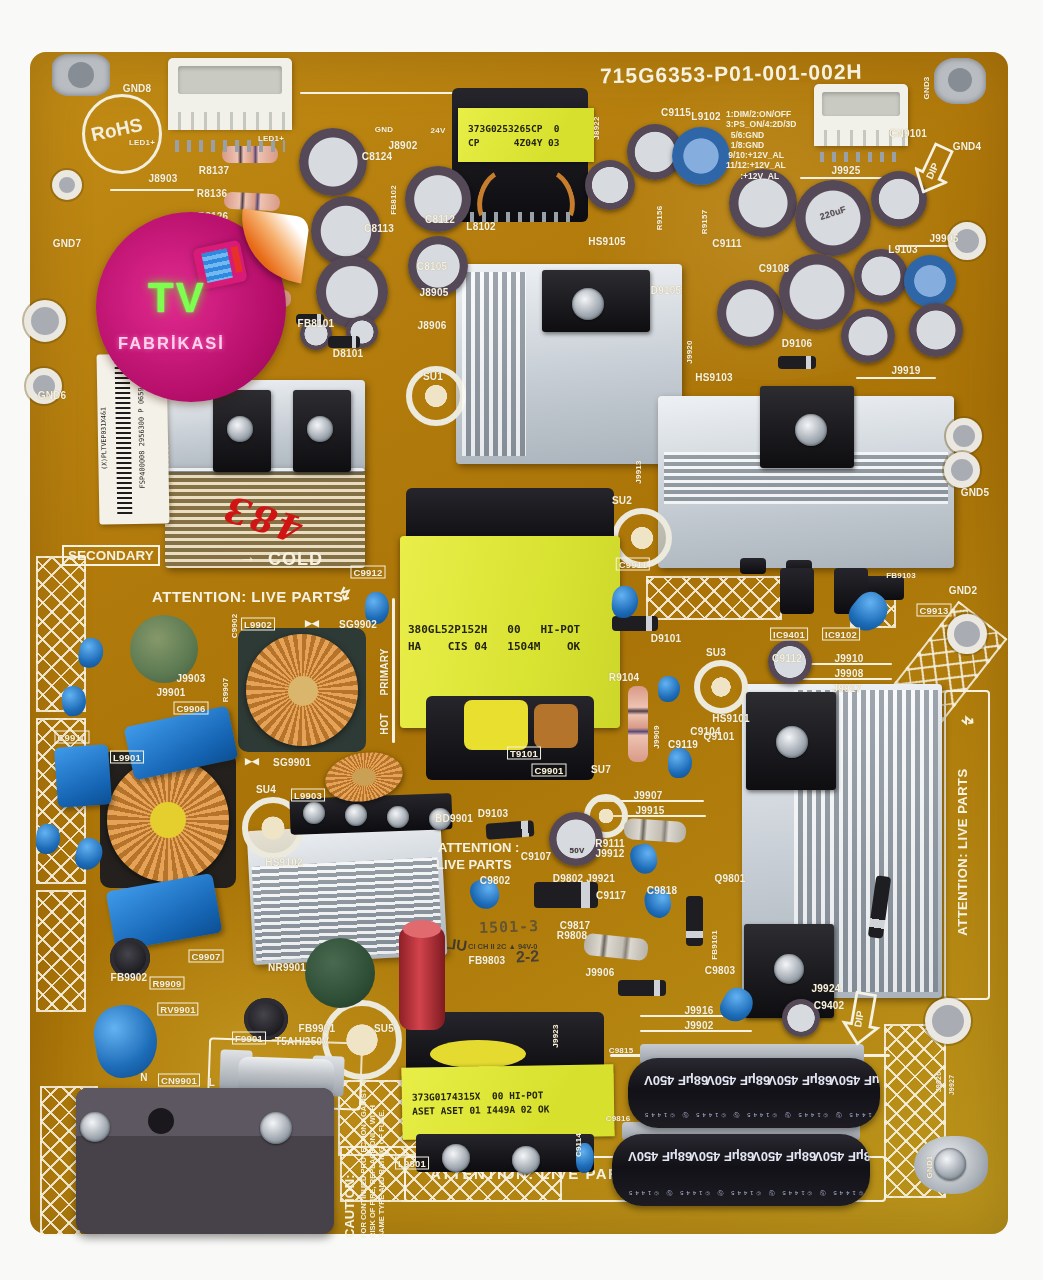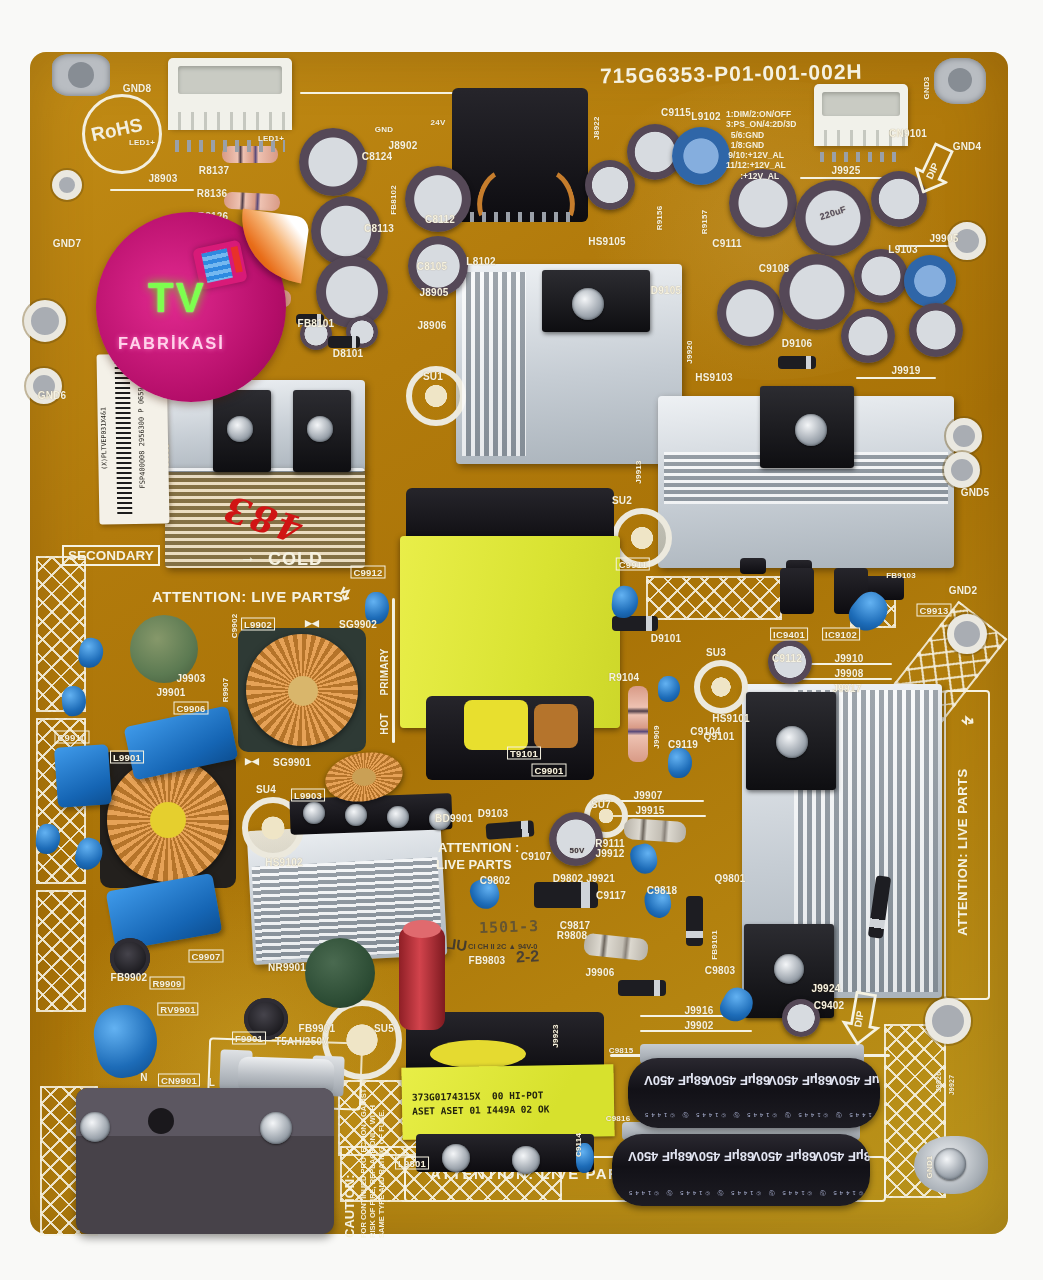--- a/index.html
+++ b/index.html
@@ -184,26 +184,34 @@
   <div class="conn" style="left:168px;top:58px;width:124px;height:70px"></div>
   <div class="connslot" style="left:178px;top:66px;width:104px;height:28px"></div>
   <div class="teeth" style="left:168px;top:112px;width:124px;height:18px"></div>
   <div class="pins" style="left:175px;top:140px;width:110px;height:12px"></div>
   <div class="conn" style="left:814px;top:84px;width:94px;height:62px"></div>
   <div class="connslot" style="left:822px;top:92px;width:78px;height:24px"></div>
   <div class="teeth" style="left:814px;top:130px;width:94px;height:16px"></div>
   <div class="pins" style="left:820px;top:152px;width:84px;height:10px"></div>
 
   <div class="blackbox" style="left:452px;top:88px;width:136px;height:134px;border-radius:6px"></div>
+  <div class="ylabel" style="left:458px;top:108px;width:126px;height:54px;font-size:9.5px">
+    <span>373G0253265CP  0</span>
+    <span>CP      4Z04Y 03</span>
+  </div>
   <div style="position:absolute;left:478px;top:168px;width:36px;height:52px;border:5px solid transparent;border-left:5px solid #c67d2c;border-radius:50%;transform:rotate(18deg);z-index:6"></div>
   <div style="position:absolute;left:528px;top:168px;width:36px;height:52px;border:5px solid transparent;border-right:5px solid #c67d2c;border-radius:50%;transform:rotate(-18deg);z-index:6"></div>
   <div class="pins" style="left:470px;top:212px;width:100px;height:10px"></div>
 
   <div class="blackbox" style="left:406px;top:488px;width:208px;height:60px;border-radius:6px"></div>
   <div style="position:absolute;left:400px;top:536px;width:220px;height:192px;z-index:5;border-radius:4px;background:linear-gradient(100deg,#e9ee49,#d9e332 60%,#cdd72a);box-shadow:0 2px 6px rgba(0,0,0,.45)"></div>
+  <div style="position:absolute;left:408px;top:615px;width:204px;height:46px;z-index:6;color:#242410;font:bold 11px 'DejaVu Sans Mono',monospace;white-space:pre;display:flex;flex-direction:column;gap:4px;justify-content:center">
+    <span>380GL52P152H   00   HI-POT</span>
+    <span>HA    CIS 04   1504M    OK</span>
+  </div>
   <div class="blackbox" style="left:426px;top:696px;width:168px;height:84px;border-radius:6px;z-index:6"></div>
   <div style="position:absolute;left:464px;top:700px;width:64px;height:50px;background:#e8df2e;border-radius:8px;z-index:7"></div>
   <div style="position:absolute;left:534px;top:704px;width:44px;height:44px;background:#b5742c;border-radius:8px;z-index:7"></div>
 
   <div class="blackbox" style="left:406px;top:1012px;width:198px;height:64px;border-radius:6px"></div>
   <div style="position:absolute;left:430px;top:1040px;width:96px;height:28px;background:#e5da30;border-radius:50%;z-index:6"></div>
   <div class="ylabel" style="left:402px;top:1066px;width:202px;height:72px;transform:rotate(-1deg);font-size:9.5px">
     <span>373G0174315X  00 HI-POT</span>
     <span>ASET ASET 01 I449A 02 OK</span>
   </div>
@@ -392,27 +400,27 @@
       <span class="ref" style="left: 137px; top: 88px; transform: translate(-50%, -50%);">GND8</span>
       <span class="ref" style="left: 142px; top: 142px; font-size: 8px; transform: translate(-50%, -50%);">LED1+</span>
       <span class="ref" style="left: 271px; top: 138px; font-size: 8px; transform: translate(-50%, -50%);">LED1+</span>
       <span class="ref" style="left: 163px; top: 178px; transform: translate(-50%, -50%);">J8903</span>
       <span class="ref" style="left: 214px; top: 170px; transform: translate(-50%, -50%);">R8137</span>
       <span class="ref" style="left: 212px; top: 193px; transform: translate(-50%, -50%);">R8136</span>
       <span class="ref" style="left: 213px; top: 216px; transform: translate(-50%, -50%);">R8126</span>
       <span class="ref" style="left: 67px; top: 243px; transform: translate(-50%, -50%);">GND7</span>
       <span class="ref" style="left: 403px; top: 145px; transform: translate(-50%, -50%);">J8902</span>
       <span class="ref" style="left: 384px; top: 129px; font-size: 8px; transform: translate(-50%, -50%);">GND</span>
-      <span class="ref" style="left: 438px; top: 122px; font-size: 8px; transform: translate(-50%, -50%);">24V</span>
+      <span class="ref" style="left: 438px; top: 130px; font-size: 8px; transform: translate(-50%, -50%);">24V</span>
       <span class="ref" style="left: 377px; top: 156px; transform: translate(-50%, -50%);">C8124</span>
       <span class="ref" style="left: 393px; top: 200px; font-size: 8px; transform: translate(-50%, -50%) rotate(-90deg);">FB8102</span>
       <span class="ref" style="left: 379px; top: 228px; transform: translate(-50%, -50%);">C8113</span>
       <span class="ref" style="left: 440px; top: 219px; transform: translate(-50%, -50%);">C8112</span>
       <span class="ref" style="left: 432px; top: 266px; transform: translate(-50%, -50%);">C8105</span>
-      <span class="ref" style="left: 481px; top: 226px; transform: translate(-50%, -50%); margin-top: 35px;">L8102</span>
+      <span class="ref" style="left: 481px; top: 226px; transform: translate(-50%, -50%);">L8102</span>
       <span class="ref" style="left: 596px; top: 128px; font-size: 8px; transform: translate(-50%, -50%) rotate(-90deg);">J8922</span>
       <span class="ref" style="left: 676px; top: 112px; transform: translate(-50%, -50%);">C9115</span>
       <span class="ref" style="left: 706px; top: 116px; transform: translate(-50%, -50%);">L9102</span>
       <span class="ref" style="left: 908px; top: 133px; transform: translate(-50%, -50%);">CN9101</span>
       <span class="ref" style="left: 926px; top: 88px; font-size: 8px; transform: translate(-50%, -50%) rotate(-90deg);">GND3</span>
       <span class="ref" style="left: 967px; top: 146px; transform: translate(-50%, -50%);">GND4</span>
       <span class="ref" style="left: 846px; top: 170px; transform: translate(-50%, -50%);">J9925</span>
       <span class="ref" style="left: 659px; top: 218px; font-size: 8px; transform: translate(-50%, -50%) rotate(-90deg);">R9156</span>
       <span class="ref" style="left: 704px; top: 222px; font-size: 8px; transform: translate(-50%, -50%) rotate(-90deg);">R9157</span>
       <span class="ref" style="left: 727px; top: 243px; transform: translate(-50%, -50%);">C9111</span>
@@ -470,21 +478,21 @@
       <span class="ref" style="left: 284px; top: 862px; transform: translate(-50%, -50%);">HS9102</span>
       <span class="ref bx" style="left: 206px; top: 956px; transform: translate(-50%, -50%);">C9907</span>
       <span class="ref" style="left: 624px; top: 677px; transform: translate(-50%, -50%);">R9104</span>
       <span class="ref" style="left: 656px; top: 737px; font-size: 8px; transform: translate(-50%, -50%) rotate(-90deg);">J9909</span>
       <span class="ref" style="left: 731px; top: 718px; transform: translate(-50%, -50%);">HS9101</span>
       <span class="ref" style="left: 719px; top: 736px; transform: translate(-50%, -50%);">Q9101</span>
       <span class="ref" style="left: 683px; top: 731px; transform: translate(-50%, -50%); padding-left: 45px;">C9104</span>
       <span class="ref" style="left: 683px; top: 744px; transform: translate(-50%, -50%);">C9119</span>
       <span class="ref bx" style="left: 524px; top: 753px; transform: translate(-50%, -50%);">T9101</span>
       <span class="ref bx" style="left: 549px; top: 770px; transform: translate(-50%, -50%);">C9901</span>
-      <span class="ref" style="left: 601px; top: 804px; transform: translate(-50%, -50%);">SU7</span>
+      <span class="ref" style="left: 601px; top: 769px; transform: translate(-50%, -50%);">SU7</span>
       <span class="ref" style="left: 493px; top: 813px; transform: translate(-50%, -50%);">D9103</span>
       <span class="ref" style="left: 454px; top: 818px; transform: translate(-50%, -50%);">BD9901</span>
       <span class="ref" style="left: 536px; top: 856px; transform: translate(-50%, -50%);">C9107</span>
       <span class="ref" style="left: 577px; top: 850px; font-size: 8px; color: rgb(60, 55, 68); transform: translate(-50%, -50%);">50V</span>
       <span class="ref" style="left: 648px; top: 795px; transform: translate(-50%, -50%);">J9907</span>
       <span class="ref" style="left: 650px; top: 810px; transform: translate(-50%, -50%);">J9915</span>
       <span class="ref" style="left: 610px; top: 843px; transform: translate(-50%, -50%);">R9111</span>
       <span class="ref" style="left: 610px; top: 853px; transform: translate(-50%, -50%);">J9912</span>
       <span class="ref" style="left: 611px; top: 863px; transform: translate(-50%, -50%); margin-top: 32px;">C9117</span>
       <span class="ref" style="left: 495px; top: 880px; transform: translate(-50%, -50%);">C9802</span>

